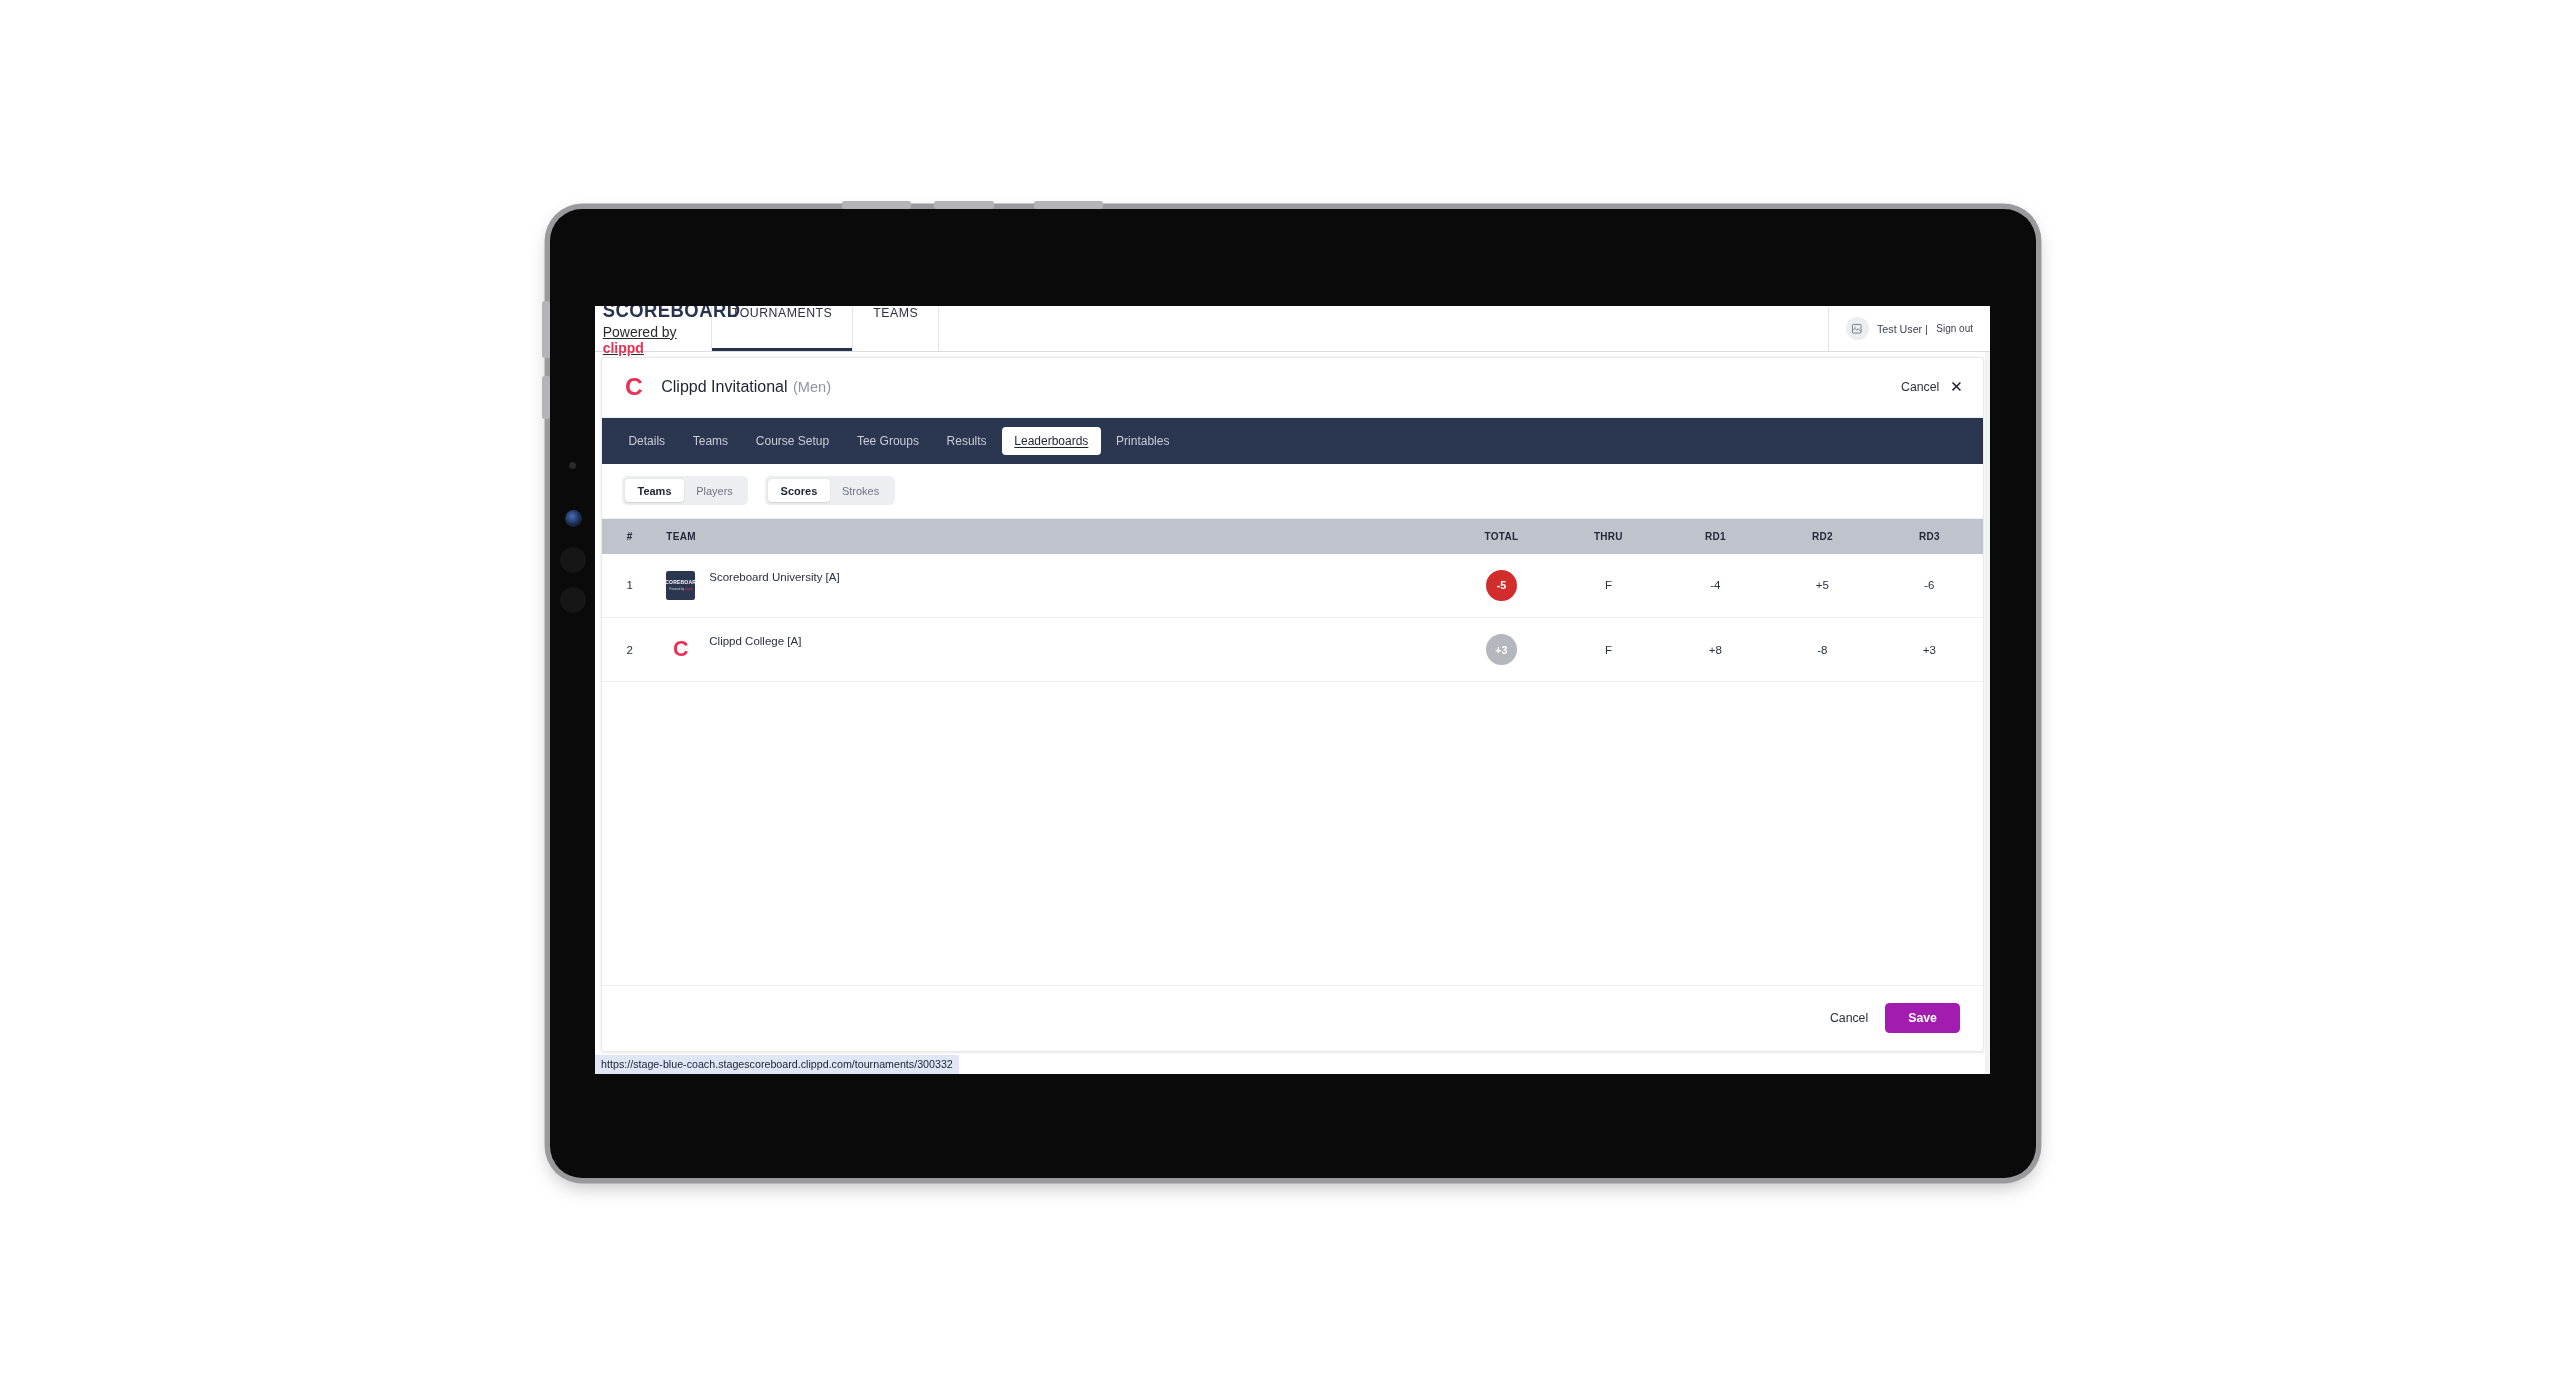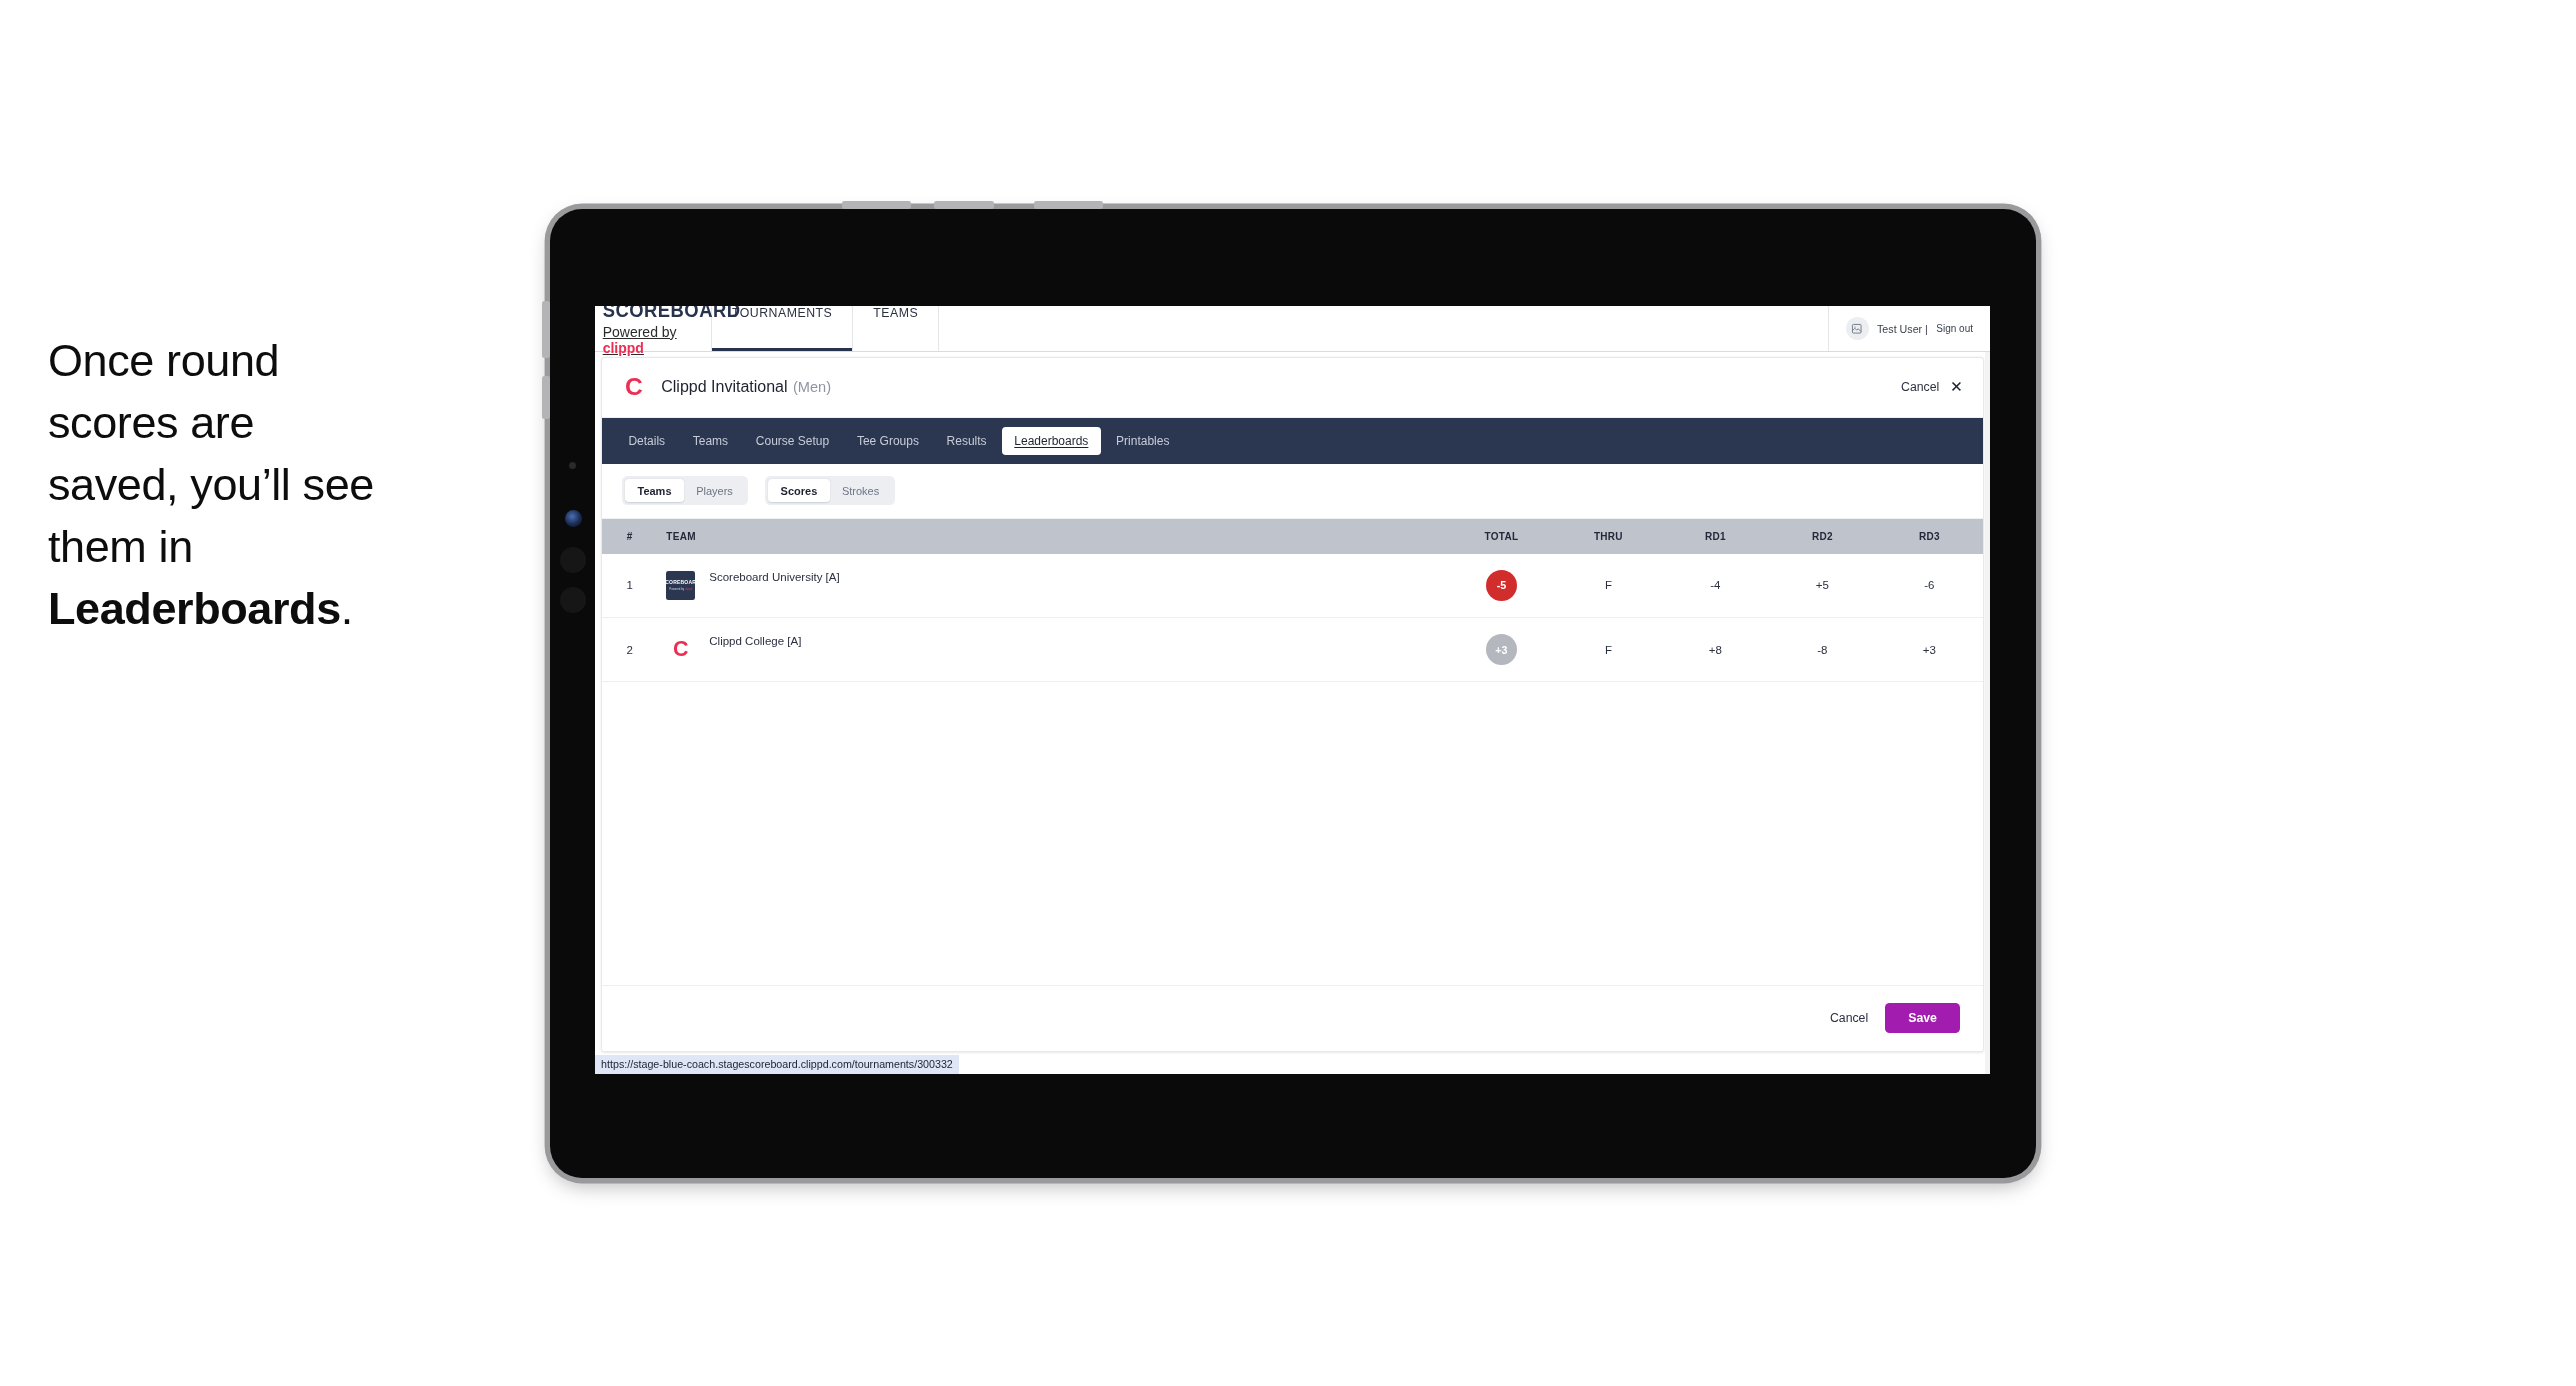--- a/index.html
+++ b/index.html
@@ -257,27 +257,20 @@
   .scroll-track {
     position: absolute; top: 0; right: 0; width: 5.4px; height: 100%;
     background: #f2f3f5;
   }
 </style>
 </head>
 <body>
 
 <div class="stage">
 
-  <div class="caption">
-    <span>Once round</span><br>
-    <span>scores are</span><br>
-    <span>saved, you’ll see</span><br>
-    <span>them in</span><br>
-    <b>Leaderboards</b><span>.</span>
-  </div>
 
   <div class="device">
     <div class="btn-nub nub-top1"></div>
     <div class="btn-nub nub-top2"></div>
     <div class="btn-nub nub-top3"></div>
     <div class="btn-nub nub-left1"></div>
     <div class="btn-nub nub-left2"></div>
     <div class="cam-dot cam-a"></div>
     <div class="cam-dot cam-b"></div>
     <div class="cam-dot cam-c"></div>

